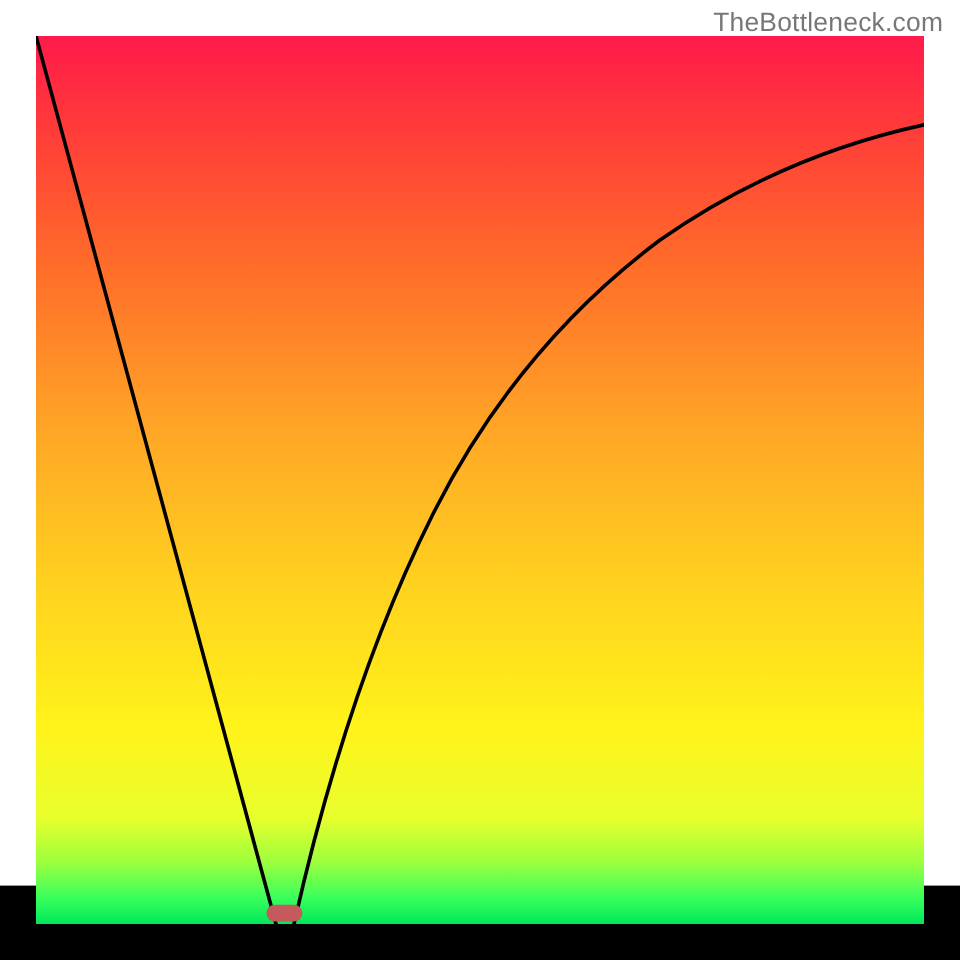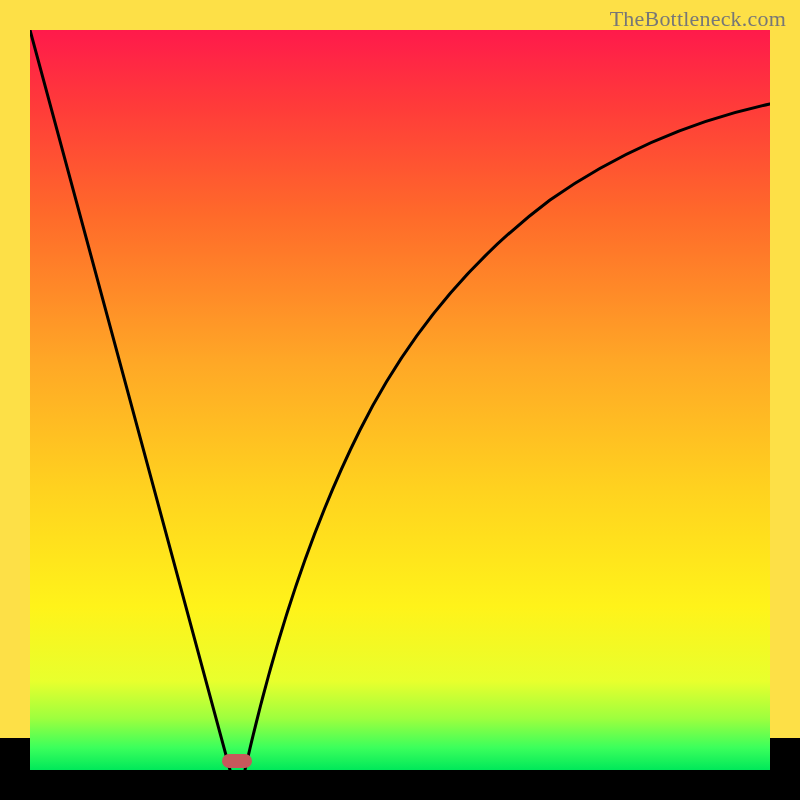--- a/index.html
+++ b/index.html
@@ -8,22 +8,21 @@
     width: 800px;
     height: 800px;
     background: #000;
     font-family: Arial, Helvetica, sans-serif;
     overflow: hidden;
   }
   .frame {
     position: relative;
     width: 800px;
     height: 738px;
-    background: #fde047;
-    font-family: Liberation Serif, serif;
+    background: #ffffff;
   }
   .plot-area {
     position: absolute;
     left: 30px;
     top: 30px;
     width: 740px;
     height: 740px;
     background: linear-gradient(to bottom,
       #ff1a4b 0%,
       #ff3a3a 10%,

